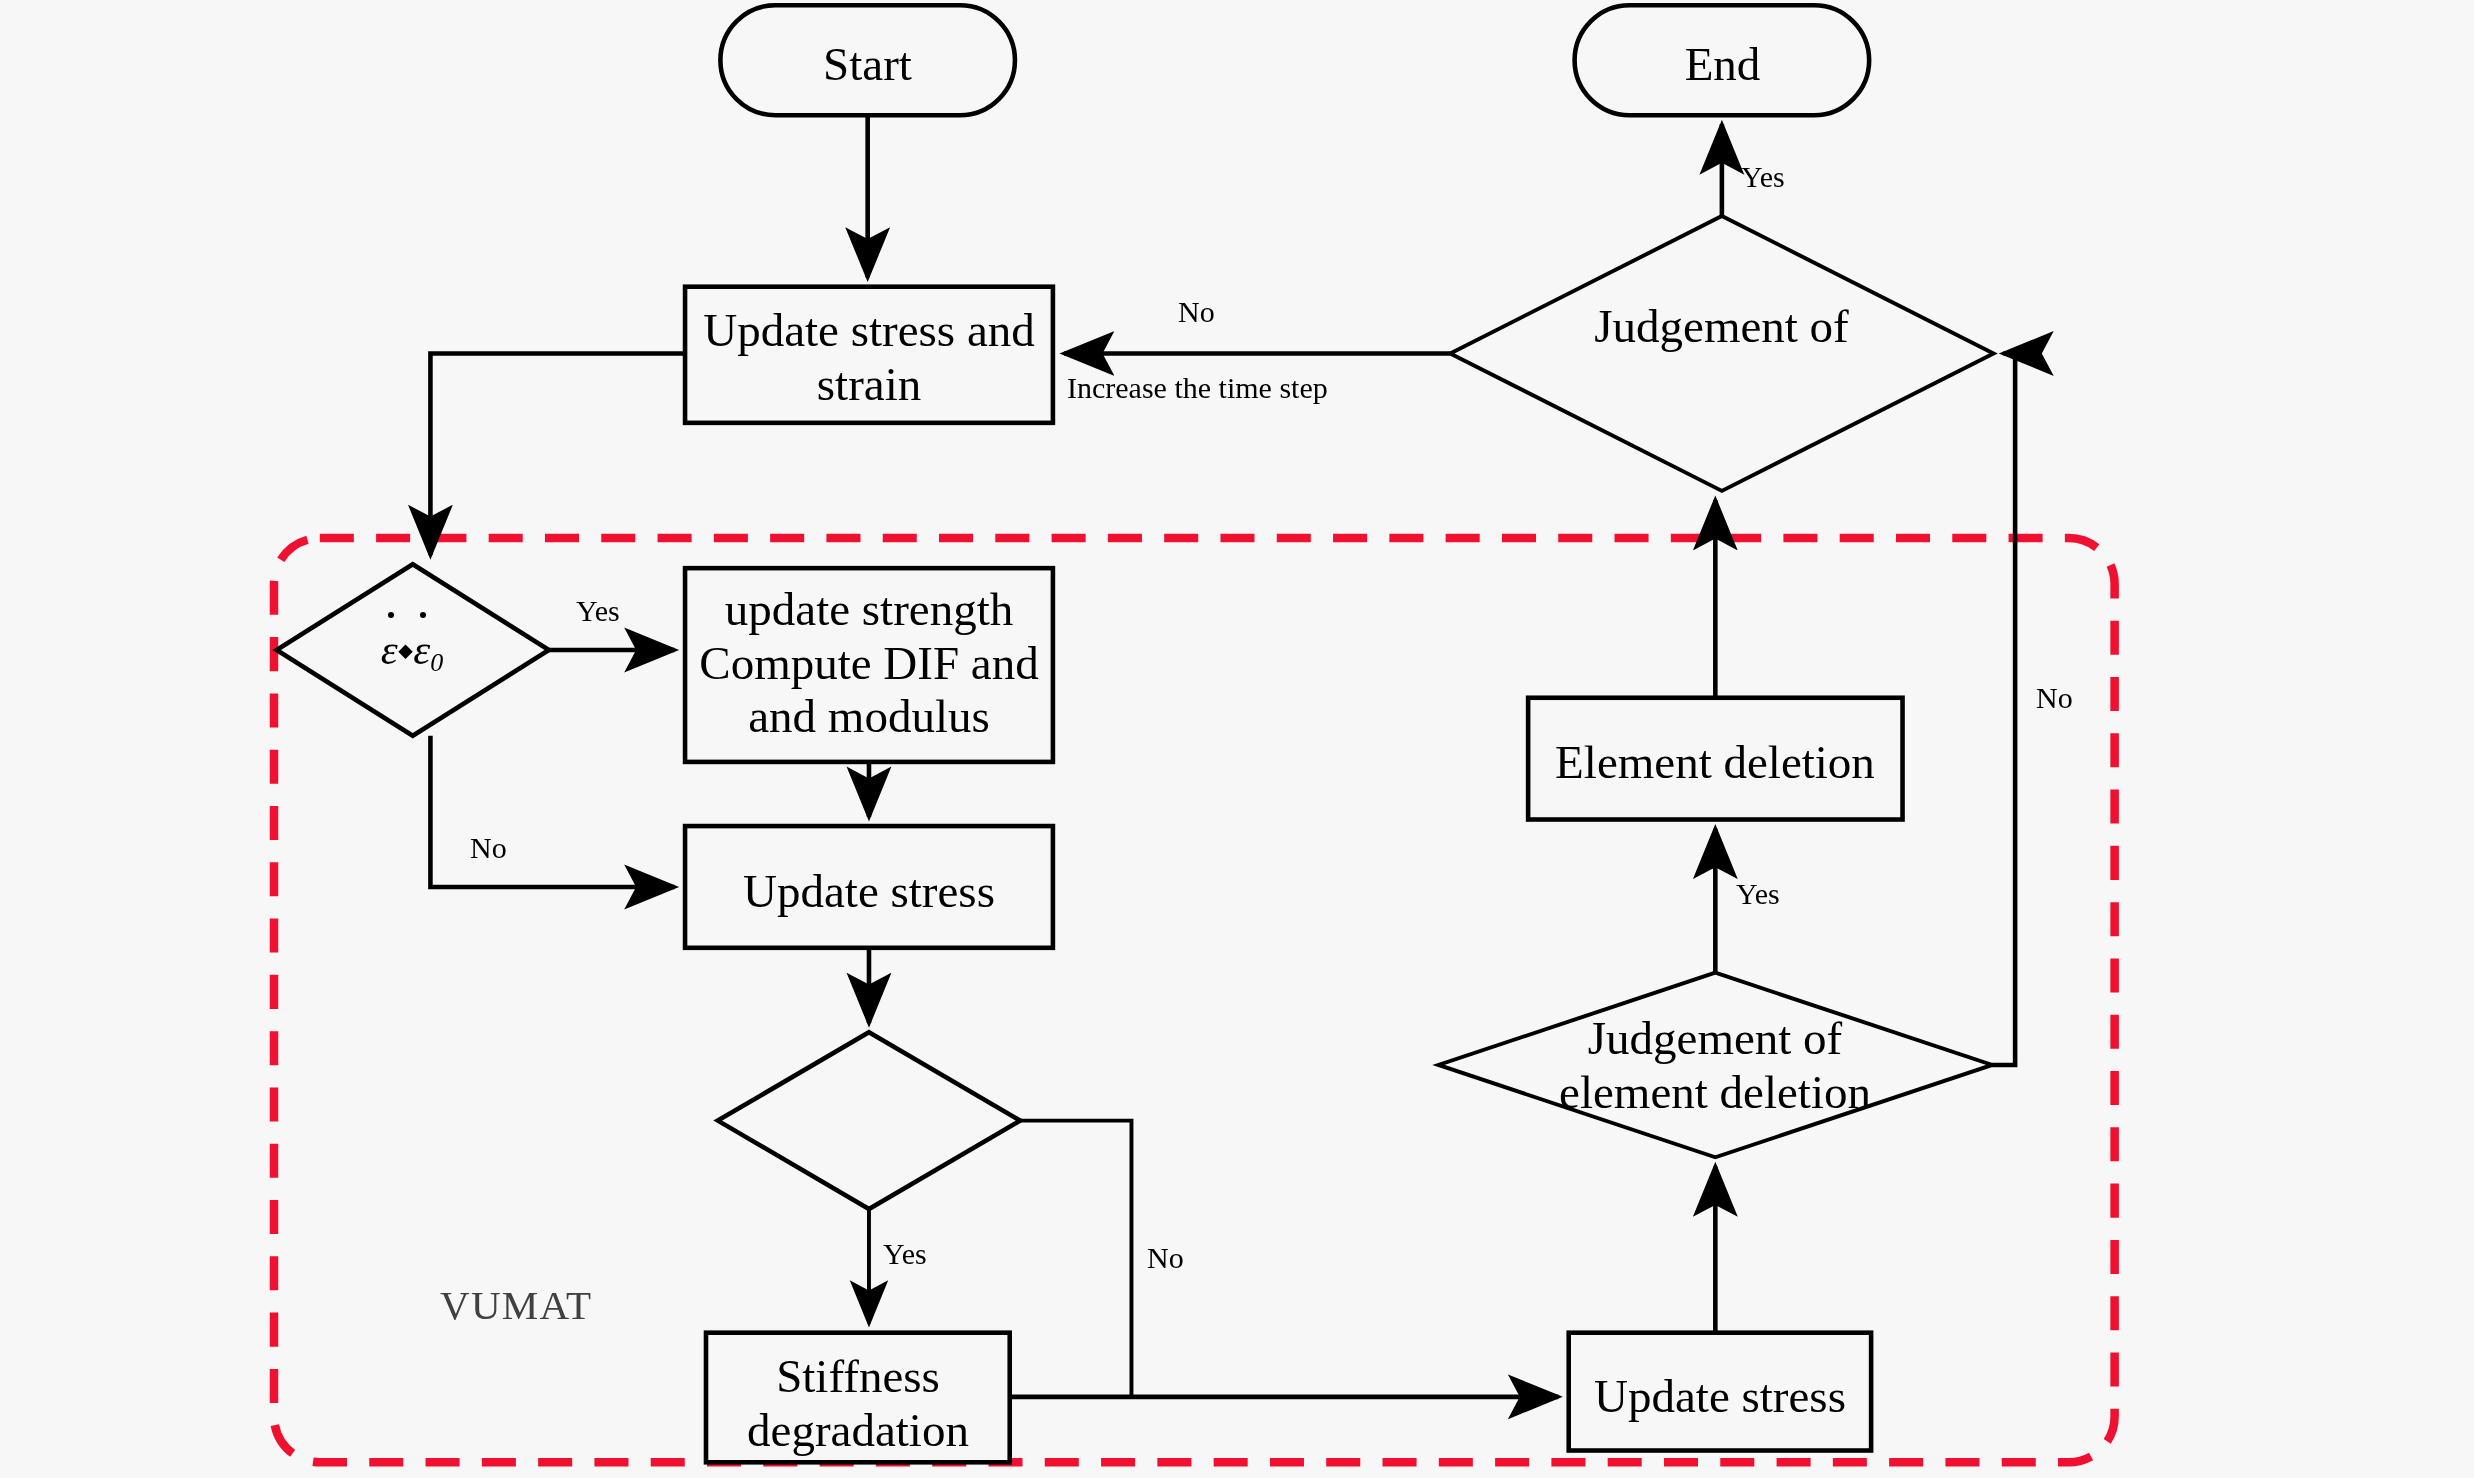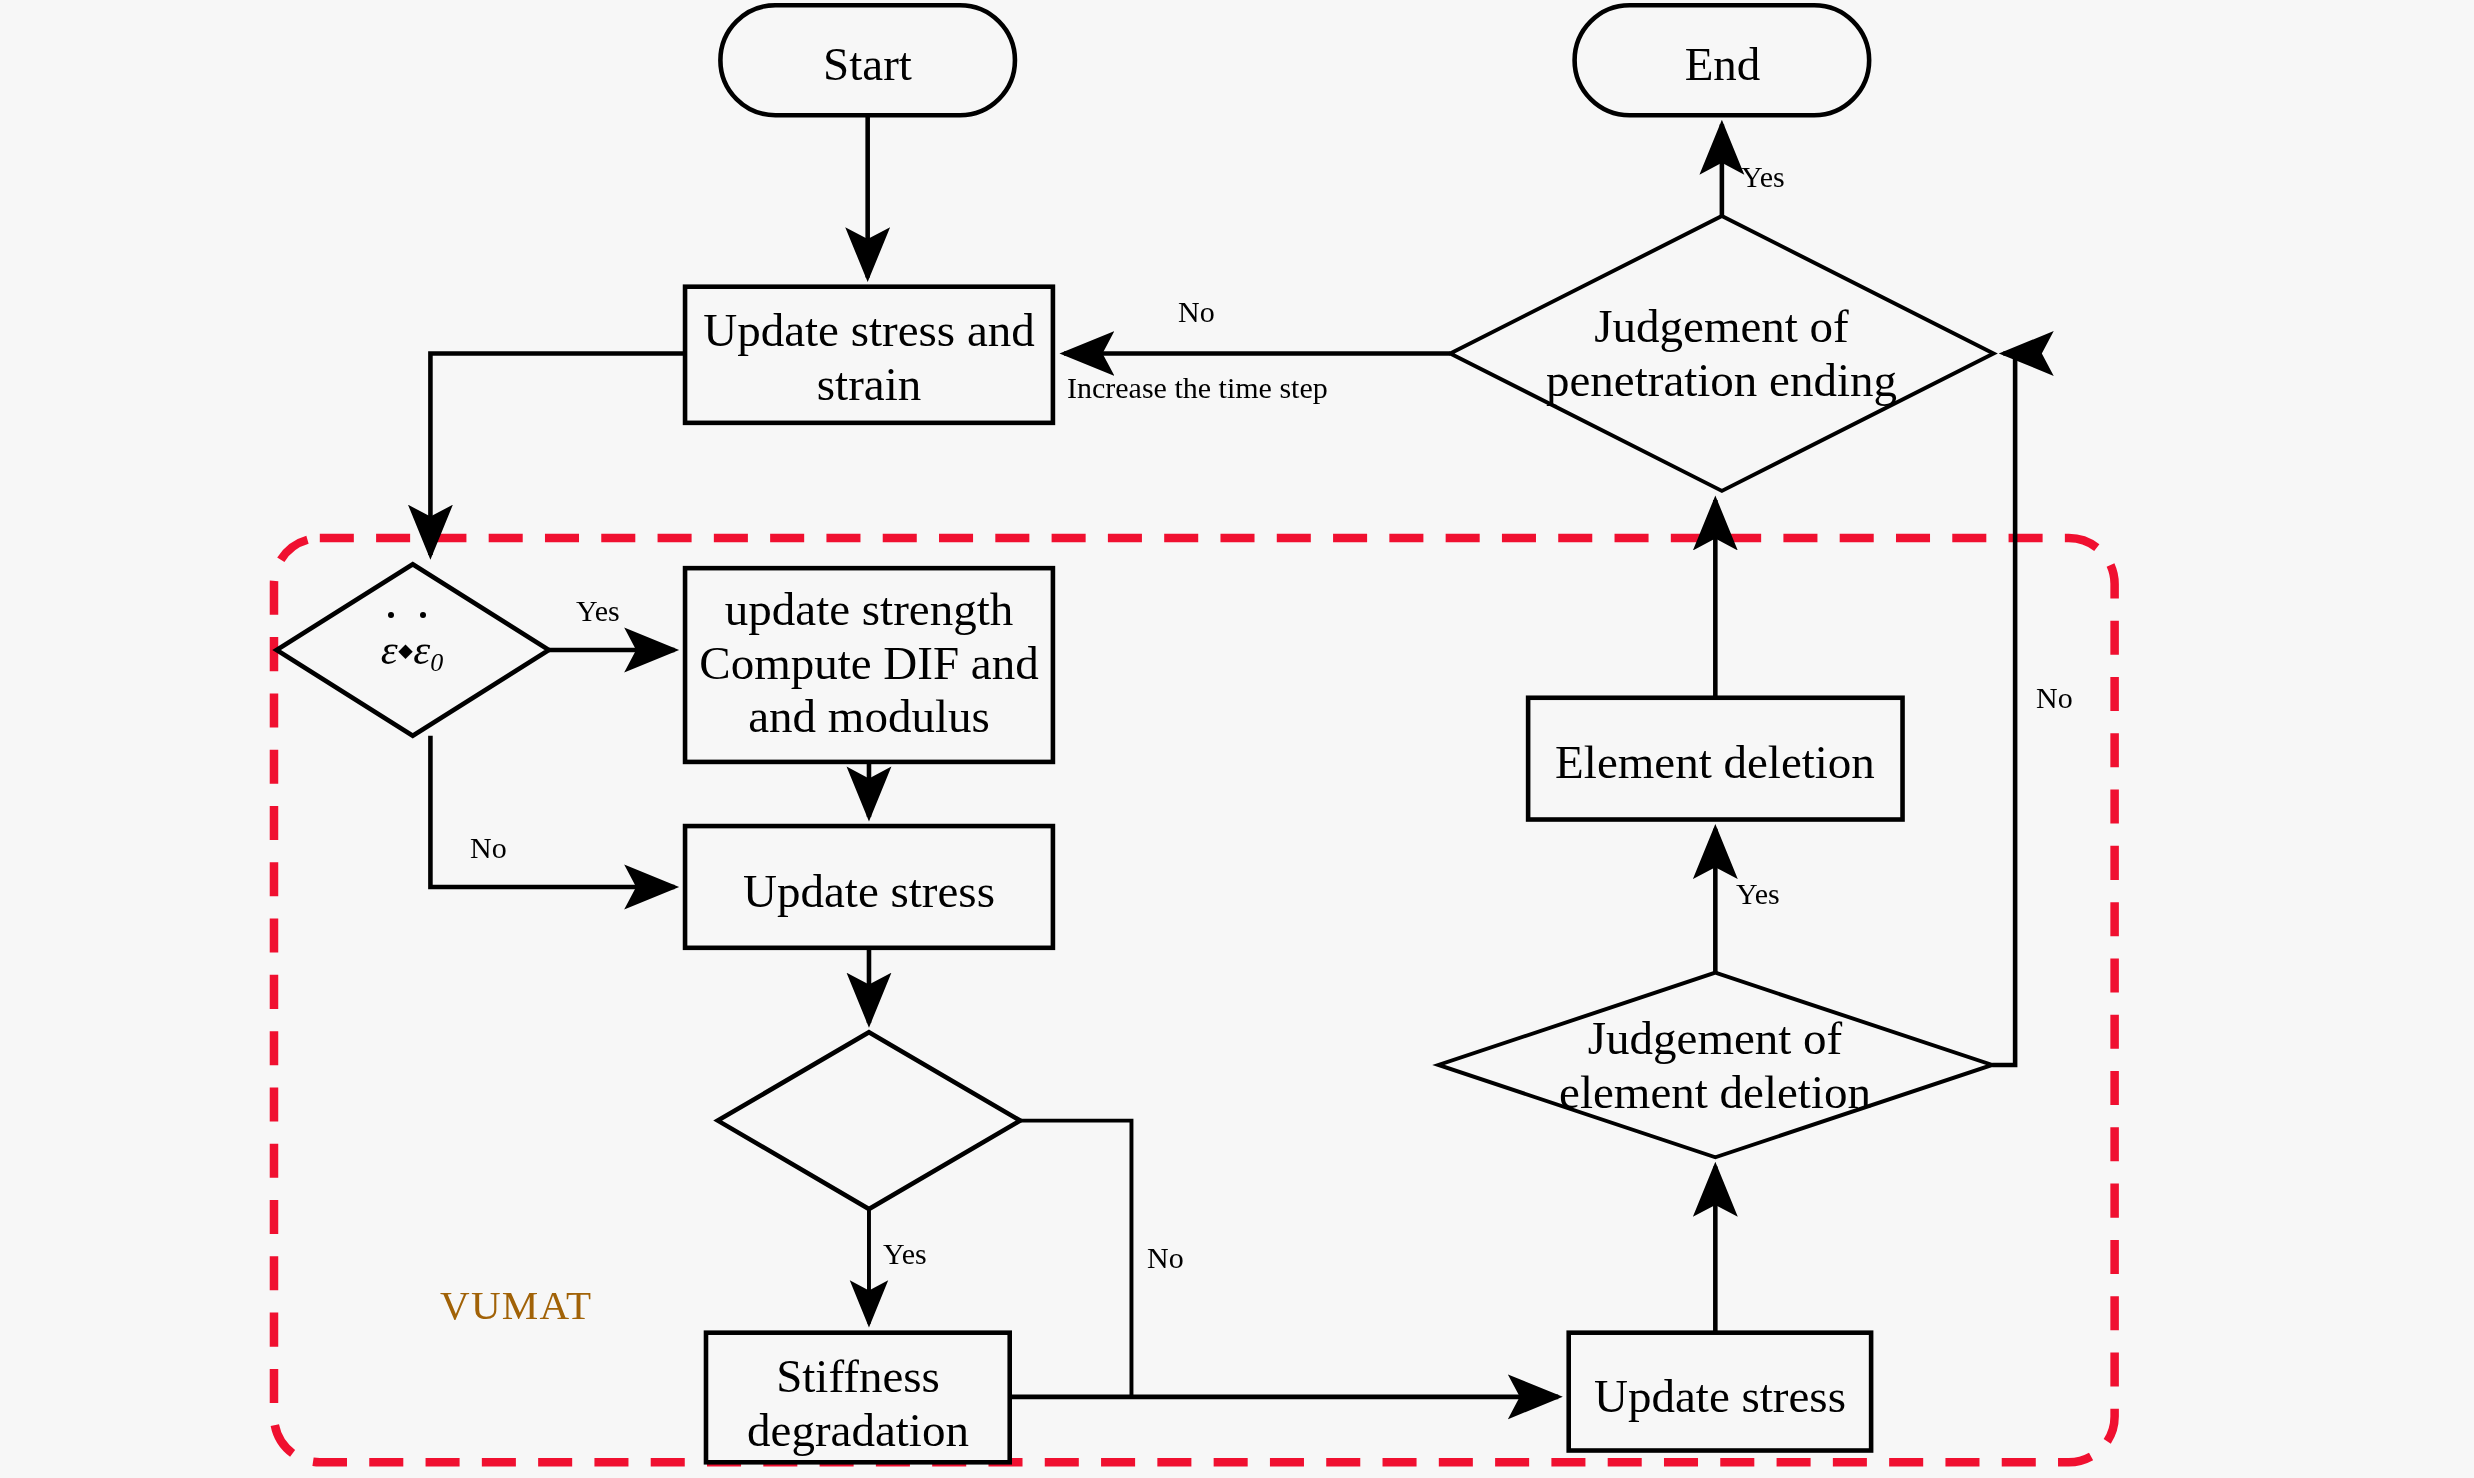--- a/index.html
+++ b/index.html
@@ -55,21 +55,21 @@
     text-align: center;
   }
   .node-text {
     font-size: 47px;
   }
   .edge-text {
     font-size: 30px;
   }
   .vumat-text {
     font-size: 41px;
-    color: #a16207;
+    color: #404040;
     letter-spacing: 1.3px;
   }
   .math {
     font-size: 43px;
     font-style: italic;
   }
   .math .up {
     font-style: normal;
   }
   .sub {
@@ -165,21 +165,20 @@
 
   <div class="lbl node-text" style="left:1575px; top:38px; width:295px;">End</div>
 
   <div class="lbl node-text" style="left:685px; top:304px; width:368px;">
     <div>Update stress and</div>
     <div>strain</div>
   </div>
 
   <div class="lbl node-text" style="left:1450px; top:300px; width:543px;">
     <div>Judgement of</div>
-    <div>penetration ending</div>
   </div>
 
   <div class="lbl math" style="left:276px; top:625px; width:272px;">
     <span class="dotacc">ε</span><span class="up">⬩</span><span class="dotacc">ε</span><span class="sub">0</span>
   </div>
 
   <div class="lbl node-text" style="left:685px; top:583px; width:368px;">
     <div>update strength</div>
     <div>Compute DIF and</div>
     <div>and modulus</div>

